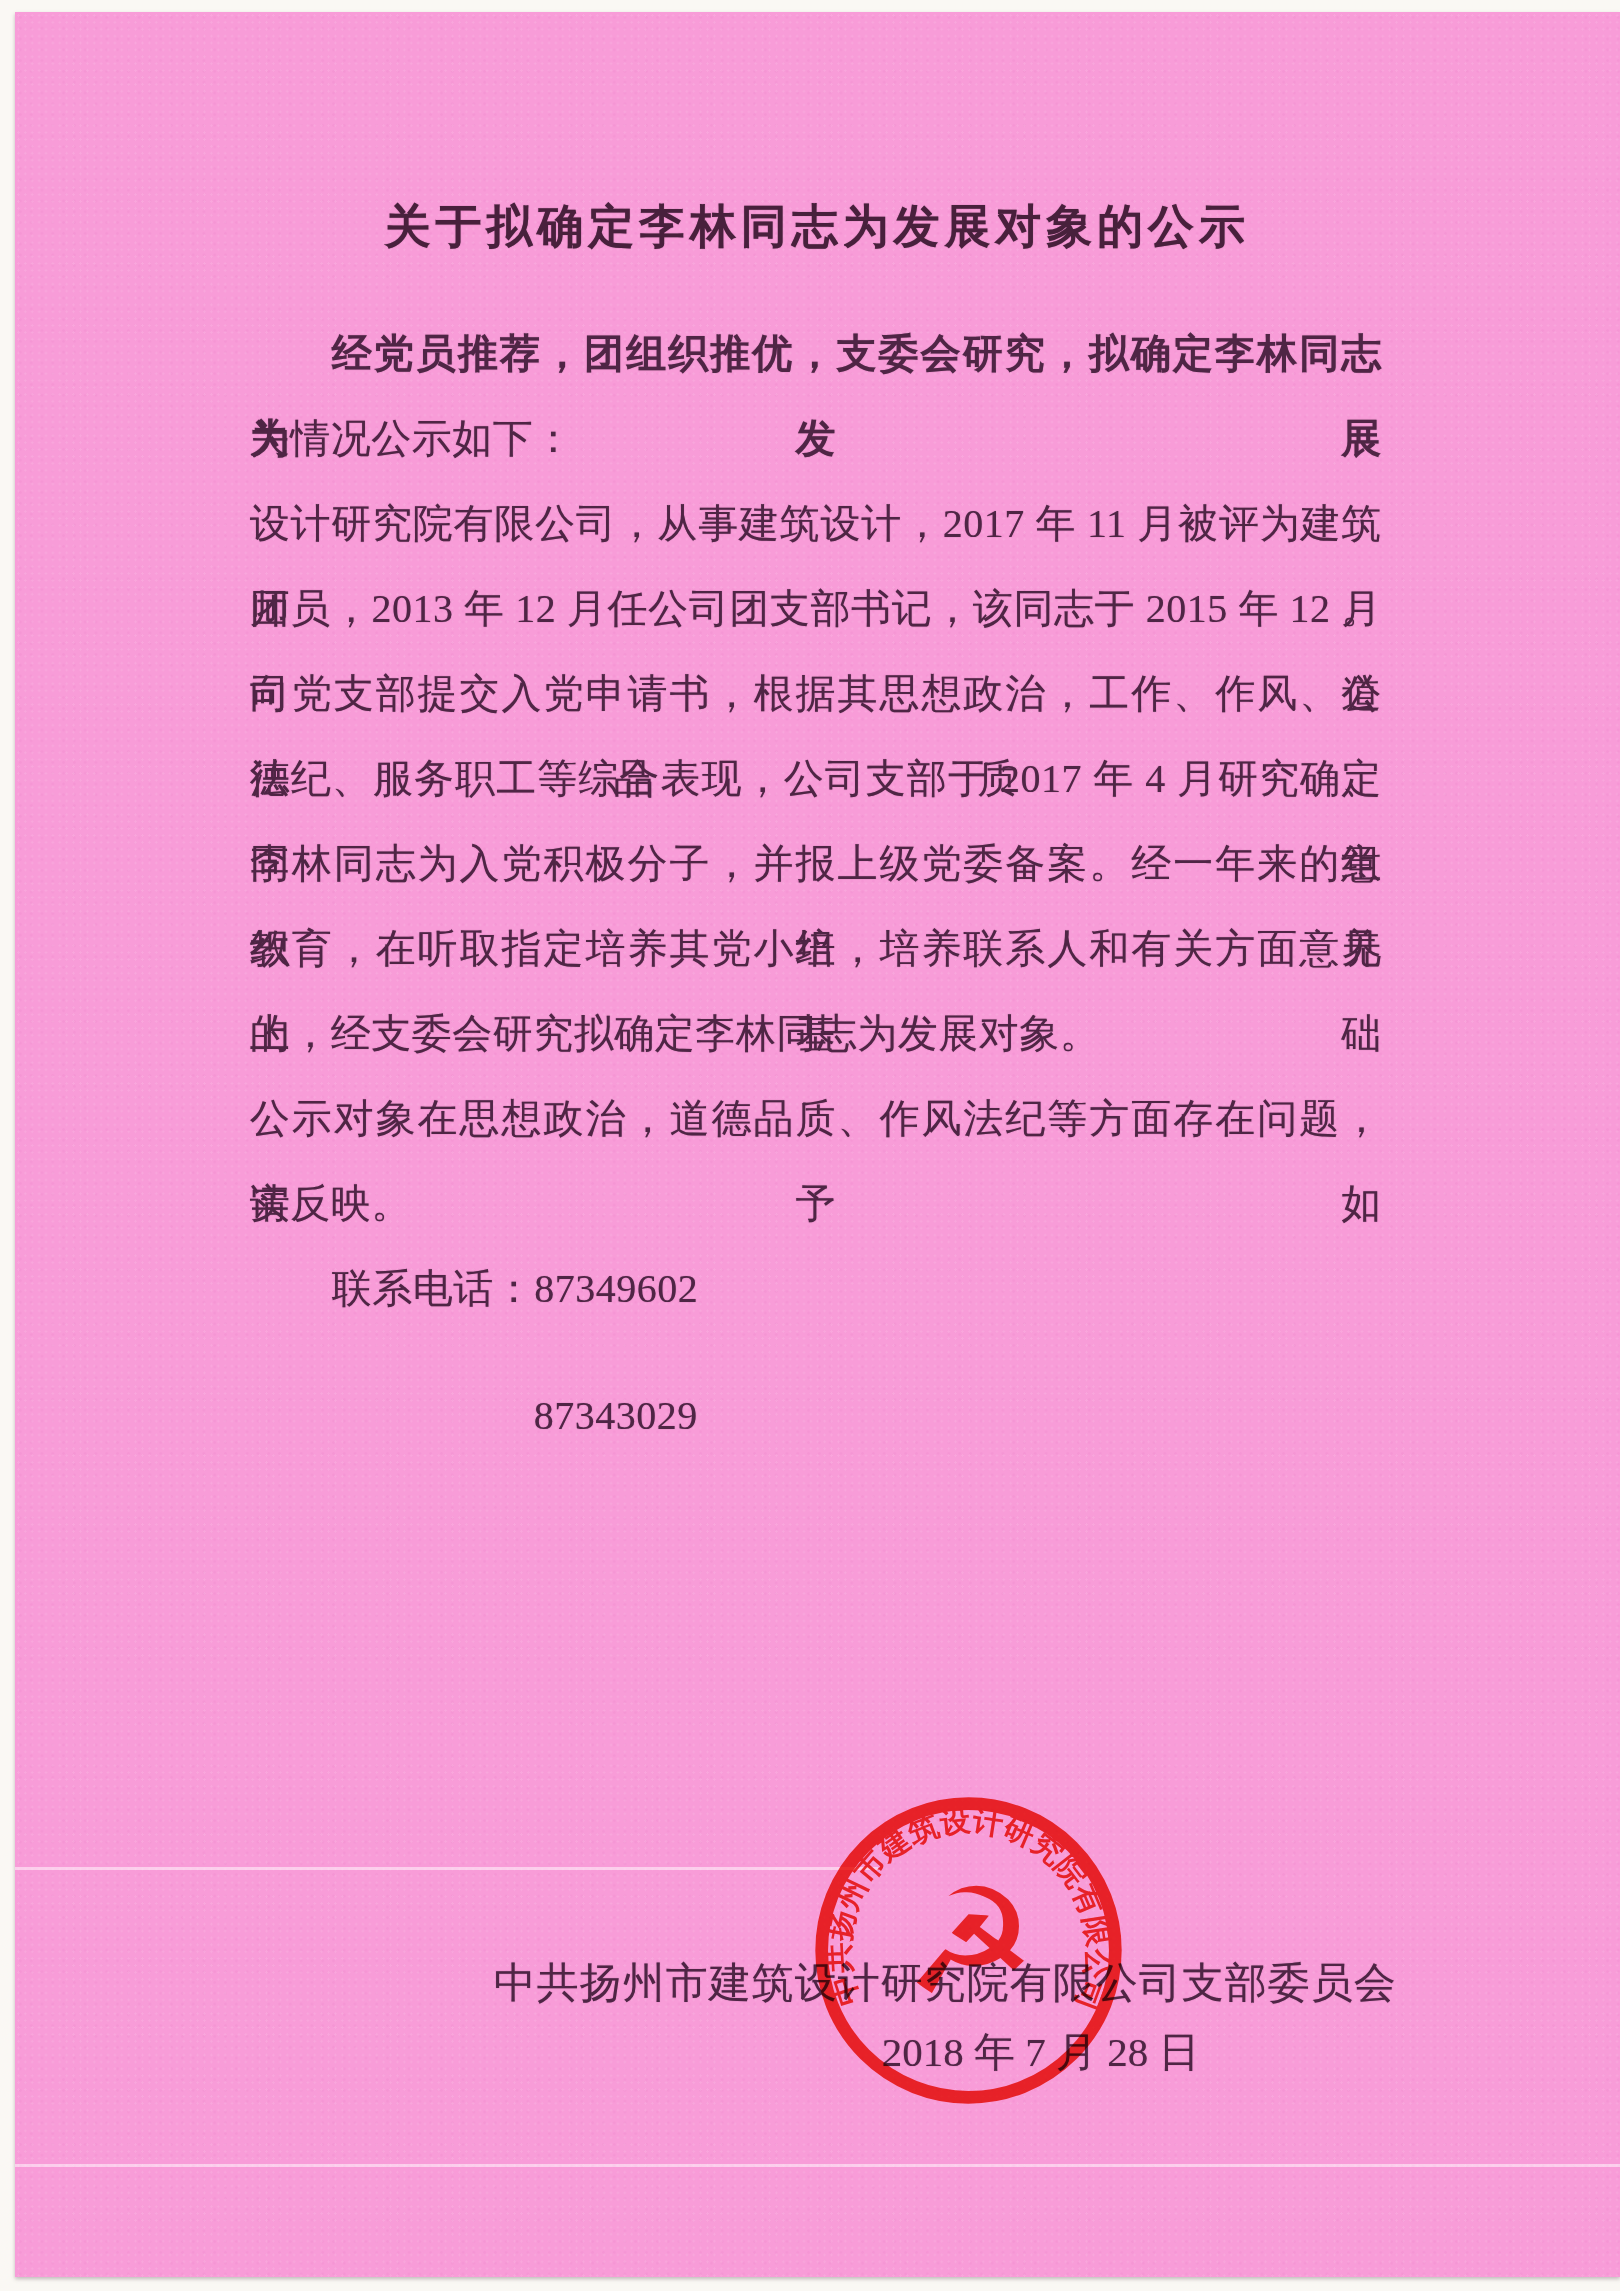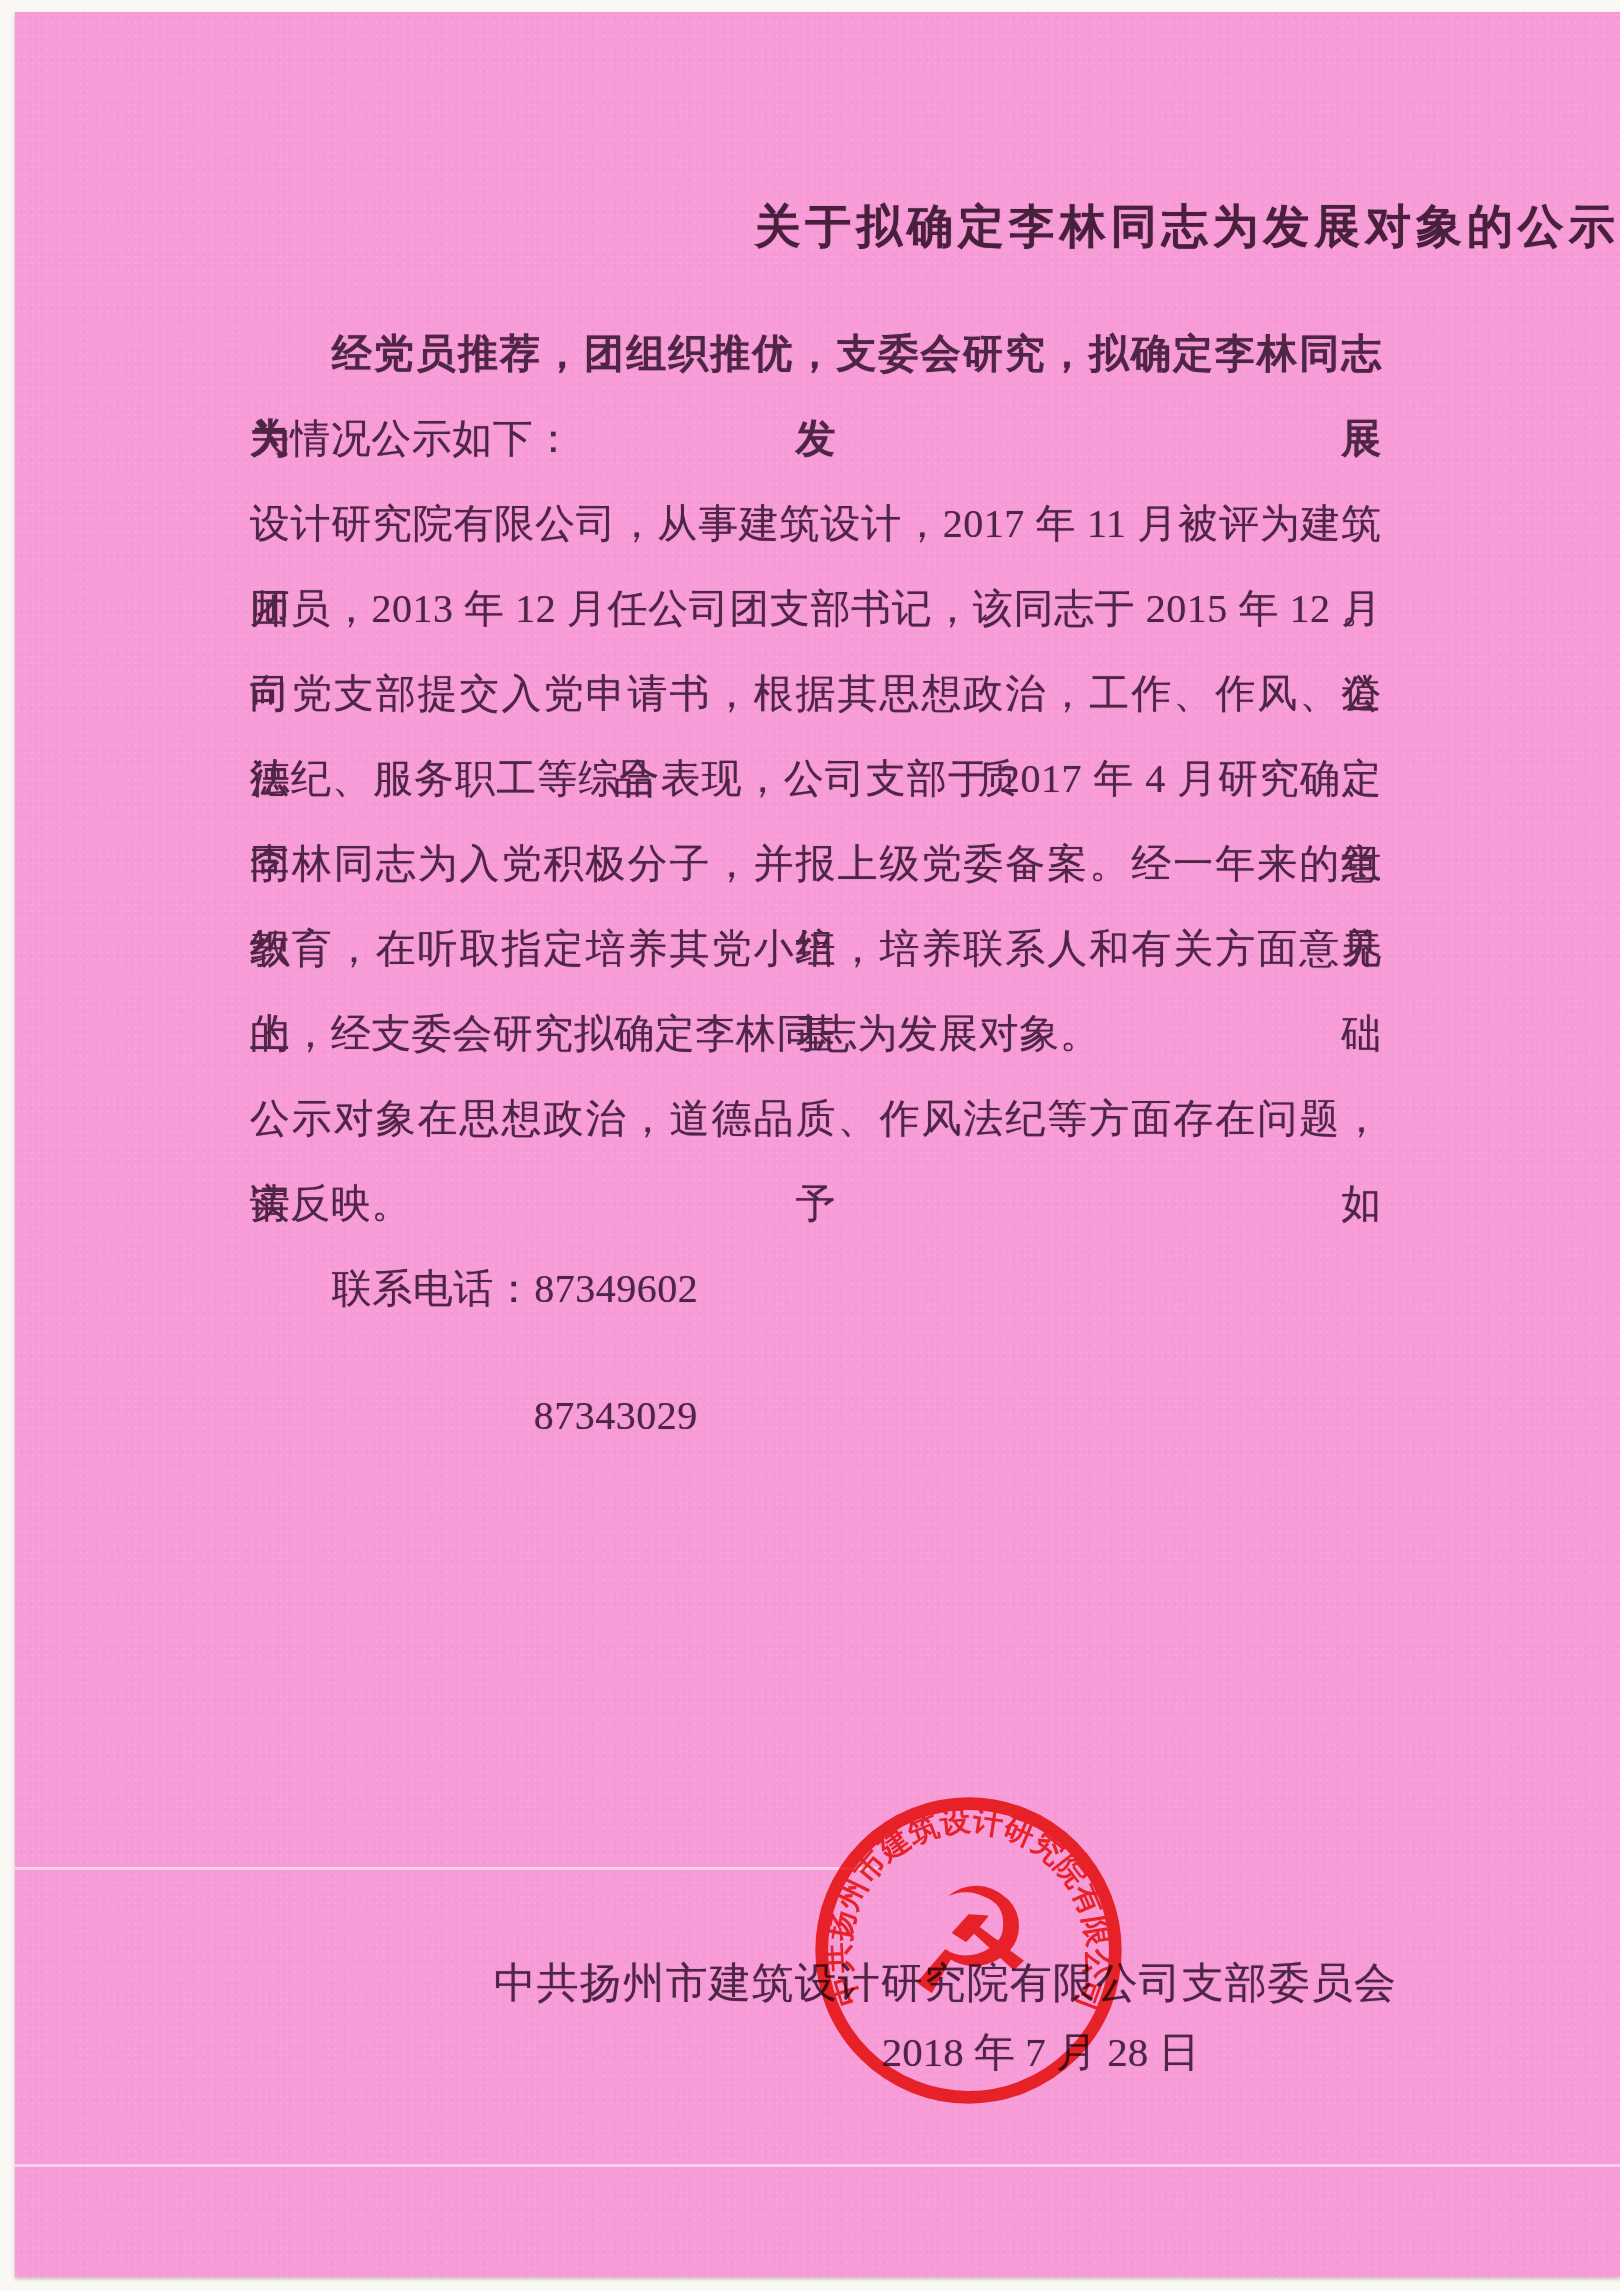--- a/index.html
+++ b/index.html
@@ -18,21 +18,21 @@
       radial-gradient(rgba(205,70,160,.07) 1px, transparent 1.6px);
     background-size:6.9px 6.9px,10.8px 10.8px;
     box-shadow:0 2px 3.9px rgba(90,70,80,.35);
   }
   .scanline{position:absolute;height:2.9px;background:rgba(255,255,255,.5);pointer-events:none;}
   .scanline.l1{left:0;top:1855px;width:863px;}
   .scanline.l2{left:0;top:2152px;width:1605px;}
 
   .doc-title{
     position:absolute;left:0;top:184px;width:1605px;height:61px;line-height:61px;
-    text-align:right;font-size:46px;letter-spacing:4.9px;
+    text-align:center;font-size:46px;letter-spacing:4.9px;
     color:#48203c;font-weight:600;
     text-shadow:0 0 1px rgba(72,32,60,.55);
   }
   .body-text{
     position:absolute;left:235px;top:299px;width:1132px;
     font-size:40px;color:#4f2545;
     text-shadow:0 0 1px rgba(79,37,69,.5);
     letter-spacing:0.5px;
   }
   .line{height:85px;line-height:85px;white-space:nowrap;}

